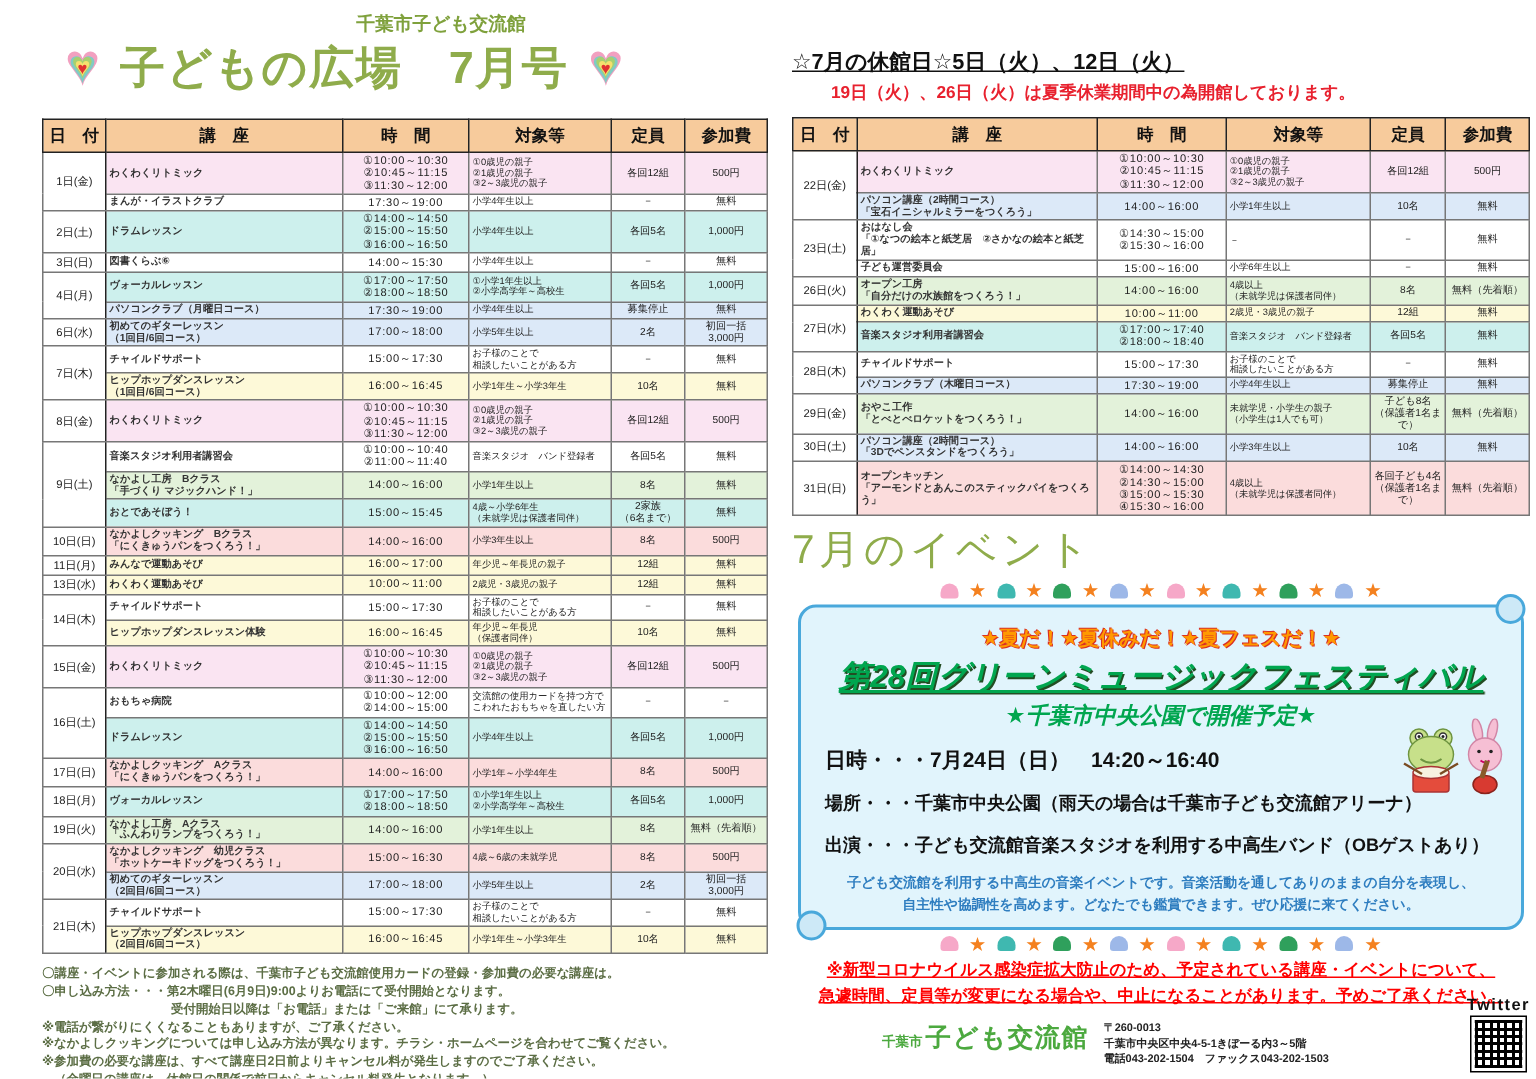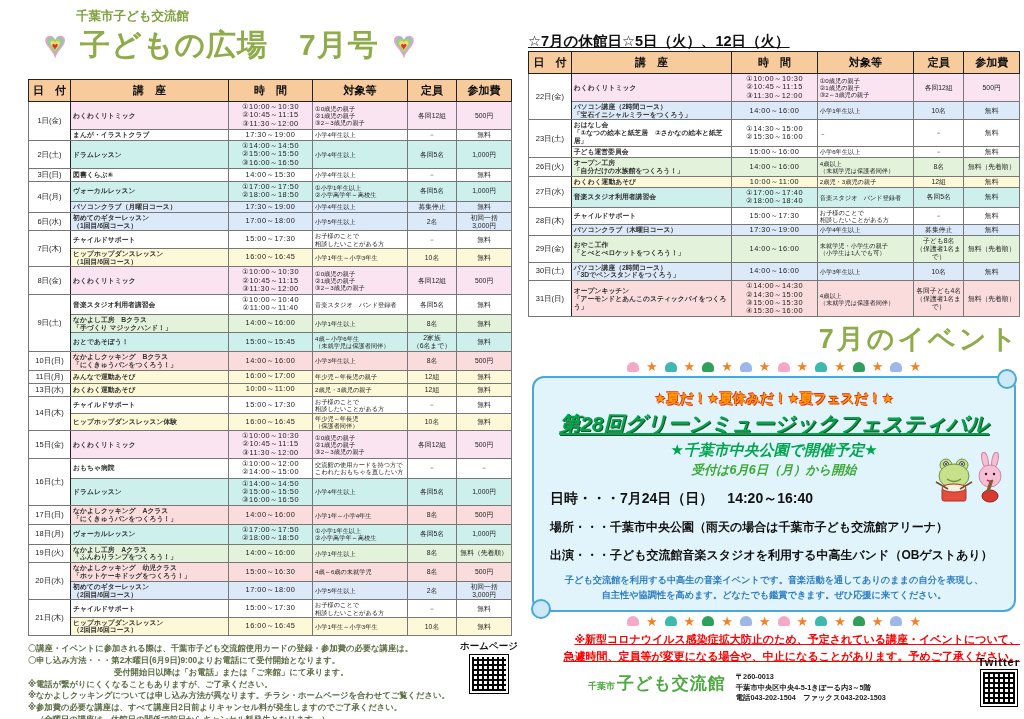--- a/index.html
+++ b/index.html
@@ -9,21 +9,21 @@
     --banner-bg:#E1F4FC; --banner-border:#49A8DB; --fes-green:#00A64F; --star-orange:#F4811F;
   }
   *{box-sizing:border-box; margin:0; padding:0;}
   html,body{width:1024px;height:719px;}
   body{font-family:"Liberation Sans","DejaVu Sans",sans-serif;background:#fff;position:relative;overflow:hidden;}
   .col{position:absolute;top:8px;}
   .left-col{left:28px;width:484px;}
   .right-col{left:528px;width:492px;}
 
   
-  .org{color:#7FA13C;font-weight:bold;font-size:12.5px;margin-left:48px;}
+  .org{color:#7FA13C;font-weight:bold;font-size:12.5px;margin-left:48px;text-align:center;}
   .title-row{display:flex;gap:4px;margin-left:6px;height:54px;}
   .main-title{color:var(--green-title);font-size:30px;font-weight:bold;letter-spacing:1px;white-space:nowrap;}
   .heart{position:relative;width:42px;height:42px;flex:0 0 42px;}
   .heart i{position:absolute;left:50%;top:50%;transform:translate(-50%,-56%);font-style:normal;line-height:1;}
   .heart .h1::before{content:"♥";font-size:40px;color:#F2A0C0;}
   .heart .h2::before{content:"♥";font-size:32px;color:#7FCBC4;}
   .heart .h3::before{content:"♥";font-size:25px;color:#A8D06E;}
   .heart .h4::before{content:"♥";font-size:18px;color:#F5E06E;}
   .heart .h5::before{content:"♥";font-size:11px;color:#E03131;}
 
@@ -52,42 +52,42 @@
   .notes{margin-top:7px;width:500px;font-size:8.3px;font-weight:bold;color:var(--olive);line-height:1.42;}
   .homepage{position:absolute;left:426px;top:632px;text-align:center;width:70px;}
   .homepage .hp-label{font-size:9.5px;font-weight:bold;color:#111;}
   .qr{width:38px;height:38px;margin:2px auto 0;border:2px solid #fff;outline:1px solid #000;
       background:
         repeating-linear-gradient(0deg,#000 0 2px,transparent 2px 5px),
         repeating-linear-gradient(90deg,#000 0 2px,#fff 2px 5px);}
   .qr.small{width:36px;height:36px;}
 
   
-  .event-title{text-align:right;color:var(--green-title);font-size:27px;font-weight:bold;letter-spacing:3px;margin-top:4px;}
+  .event-title{text-align:left;color:var(--green-title);font-size:27px;font-weight:normal;letter-spacing:3px;margin-top:4px;}
   .deco-row{display:flex;justify-content:center;align-items:center;gap:7px;height:15px;margin:2px 0;}
   .deco-star{color:var(--star-orange);font-size:13px;line-height:1;}
   .deco-shell{width:12px;height:10px;border-radius:50% 50% 18% 18% / 62% 62% 22% 22%;}
   .sh-pink{background:#F6A8C8}.sh-teal{background:#3FB8B0}.sh-green{background:#2FA05C}.sh-blue{background:#9DB8E8}
   .banner{position:relative;background:var(--banner-bg);border:2.5px solid var(--banner-border);
           border-radius:12px;margin:2px 4px;padding:12px 16px 8px;}
   .banner .curl{position:absolute;width:20px;height:20px;border-radius:50%;
           background:#CDE9F7;border:2.5px solid var(--banner-border);}
   .curl.tr{right:-3px;top:-9px;} .curl.bl{left:-3px;bottom:-9px;}
   .catch{text-align:center;color:#FF9900;font-size:13.5px;font-weight:bold;
          text-shadow:0.7px 0.7px 0 #D93025,-0.7px -0.7px 0 #D93025;}
   .fes-title{text-align:center;color:var(--fes-green);font-size:21px;font-weight:bold;font-style:italic;
              text-decoration:underline;margin-top:2px;text-shadow:1px 1px 0 #234d23;white-space:nowrap;}
   .fes-sub{text-align:center;color:var(--fes-green);font-size:15px;font-weight:bold;font-style:italic;margin-top:3px;}
   .fes-sub2{text-align:center;color:#3BAA35;font-size:12.5px;font-weight:bold;font-style:italic;margin-top:2px;}
   .detail{font-size:12px;font-weight:bold;color:#111;margin-top:11px;white-space:nowrap;}
   .detail.first{font-size:14px;}
   .desc{color:#2F7EC0;font-size:9.2px;font-weight:bold;text-align:center;margin-top:9px;
         white-space:pre-line;line-height:1.55;}
   .mascots{position:absolute;right:8px;top:74px;}
-  .warning{color:red;font-size:11px;font-weight:bold;text-align:right;line-height:1.6;margin-top:2px;}
+  .warning{color:red;font-size:11px;font-weight:bold;text-align:center;line-height:1.6;margin-top:2px;}
   .warning span{text-decoration:underline;}
 
   
   .footer{position:relative;display:flex;gap:10px;margin-top:6px;padding-left:60px;}
   .logo-main{color:#4CA93F;font-size:17px;font-weight:bold;letter-spacing:1px;}
   .logo-pre{color:#4CA93F;font-size:9px;font-weight:bold;margin-right:2px;}
   .addr{font-size:7.3px;font-weight:bold;color:#222;line-height:1.45;}
   .twitter-block{position:absolute;right:0;top:-16px;text-align:center;}
   .twitter-label{font-weight:bold;font-size:11px;color:#111;letter-spacing:1px;}
 </style>
@@ -392,28 +392,25 @@
   </table>
   <div class="notes" id="left-notes">
       <div>〇講座・イベントに参加される際は、千葉市子ども交流館使用カードの登録・参加費の必要な講座は。</div>
       <div>〇申し込み方法・・・第2木曜日(6月9日)9:00よりお電話にて受付開始となります。</div>
       <div style="padding-left: 86px;">受付開始日以降は「お電話」または「ご来館」にて承ります。</div>
       <div>※電話が繋がりにくくなることもありますが、ご了承ください。</div>
       <div>※なかよしクッキングについては申し込み方法が異なります。チラシ・ホームページを合わせてご覧ください。</div>
       <div>※参加費の必要な講座は、すべて講座日2日前よりキャンセル料が発生しますのでご了承ください。</div>
       <div style="padding-left: 8px;">（金曜日の講座は、休館日の関係で前日からキャンセル料発生となります。）</div>
     </div>
-  <div class="homepage">
-    <div class="hp-label">ホームページ</div>
-    <div class="qr"></div>
-  </div>
 </div>
 
 <div class="col right-col">
   <div class="closed-heading">☆7月の休館日☆5日（火）、12日（火）</div>
+  <div class="closed-note">19日（火）、26日（火）は夏季休業期間中の為開館しております。</div>
   <table id="table-right">
     <colgroup>
         <col class="c-date">
         <col class="c-course">
         <col class="c-time">
         <col class="c-target">
         <col class="c-cap">
         <col class="c-fee">
       </colgroup>
     <thead>
@@ -562,21 +559,20 @@
       <span class="deco-shell sh-blue"></span>
       <span class="deco-star">★</span>
     </div>
 
   <div class="banner">
     <div class="curl tr"></div>
     <div class="curl bl"></div>
     <div class="catch">★夏だ！★夏休みだ！★夏フェスだ！★</div>
     <div class="fes-title">第28回グリーンミュージックフェスティバル</div>
     <div class="fes-sub">★千葉市中央公園で開催予定★</div>
-    <div class="fes-sub2">受付は6月6日（月）から開始</div>
     <div class="detail first">日時・・・7月24日（日）　14:20～16:40</div>
     <div class="detail">場所・・・千葉市中央公園（雨天の場合は千葉市子ども交流館アリーナ）</div>
     <div class="detail">出演・・・子ども交流館音楽スタジオを利用する中高生バンド（OBゲストあり）</div>
     <div class="desc">子ども交流館を利用する中高生の音楽イベントです。音楽活動を通してありのままの自分を表現し、
 自主性や協調性を高めます。どなたでも鑑賞できます。ぜひ応援に来てください。</div>
     <svg class="mascots" width="74" height="54" viewBox="0 0 74 54">
       <ellipse cx="14" cy="13" rx="6" ry="6" fill="#C7E08A" stroke="#6E9440"></ellipse>
       <ellipse cx="30" cy="13" rx="6" ry="6" fill="#C7E08A" stroke="#6E9440"></ellipse>
       <circle cx="14" cy="12" r="2.4" fill="#fff" stroke="#333"></circle>
         <circle cx="30" cy="12" r="2.4" fill="#fff" stroke="#333"></circle>

